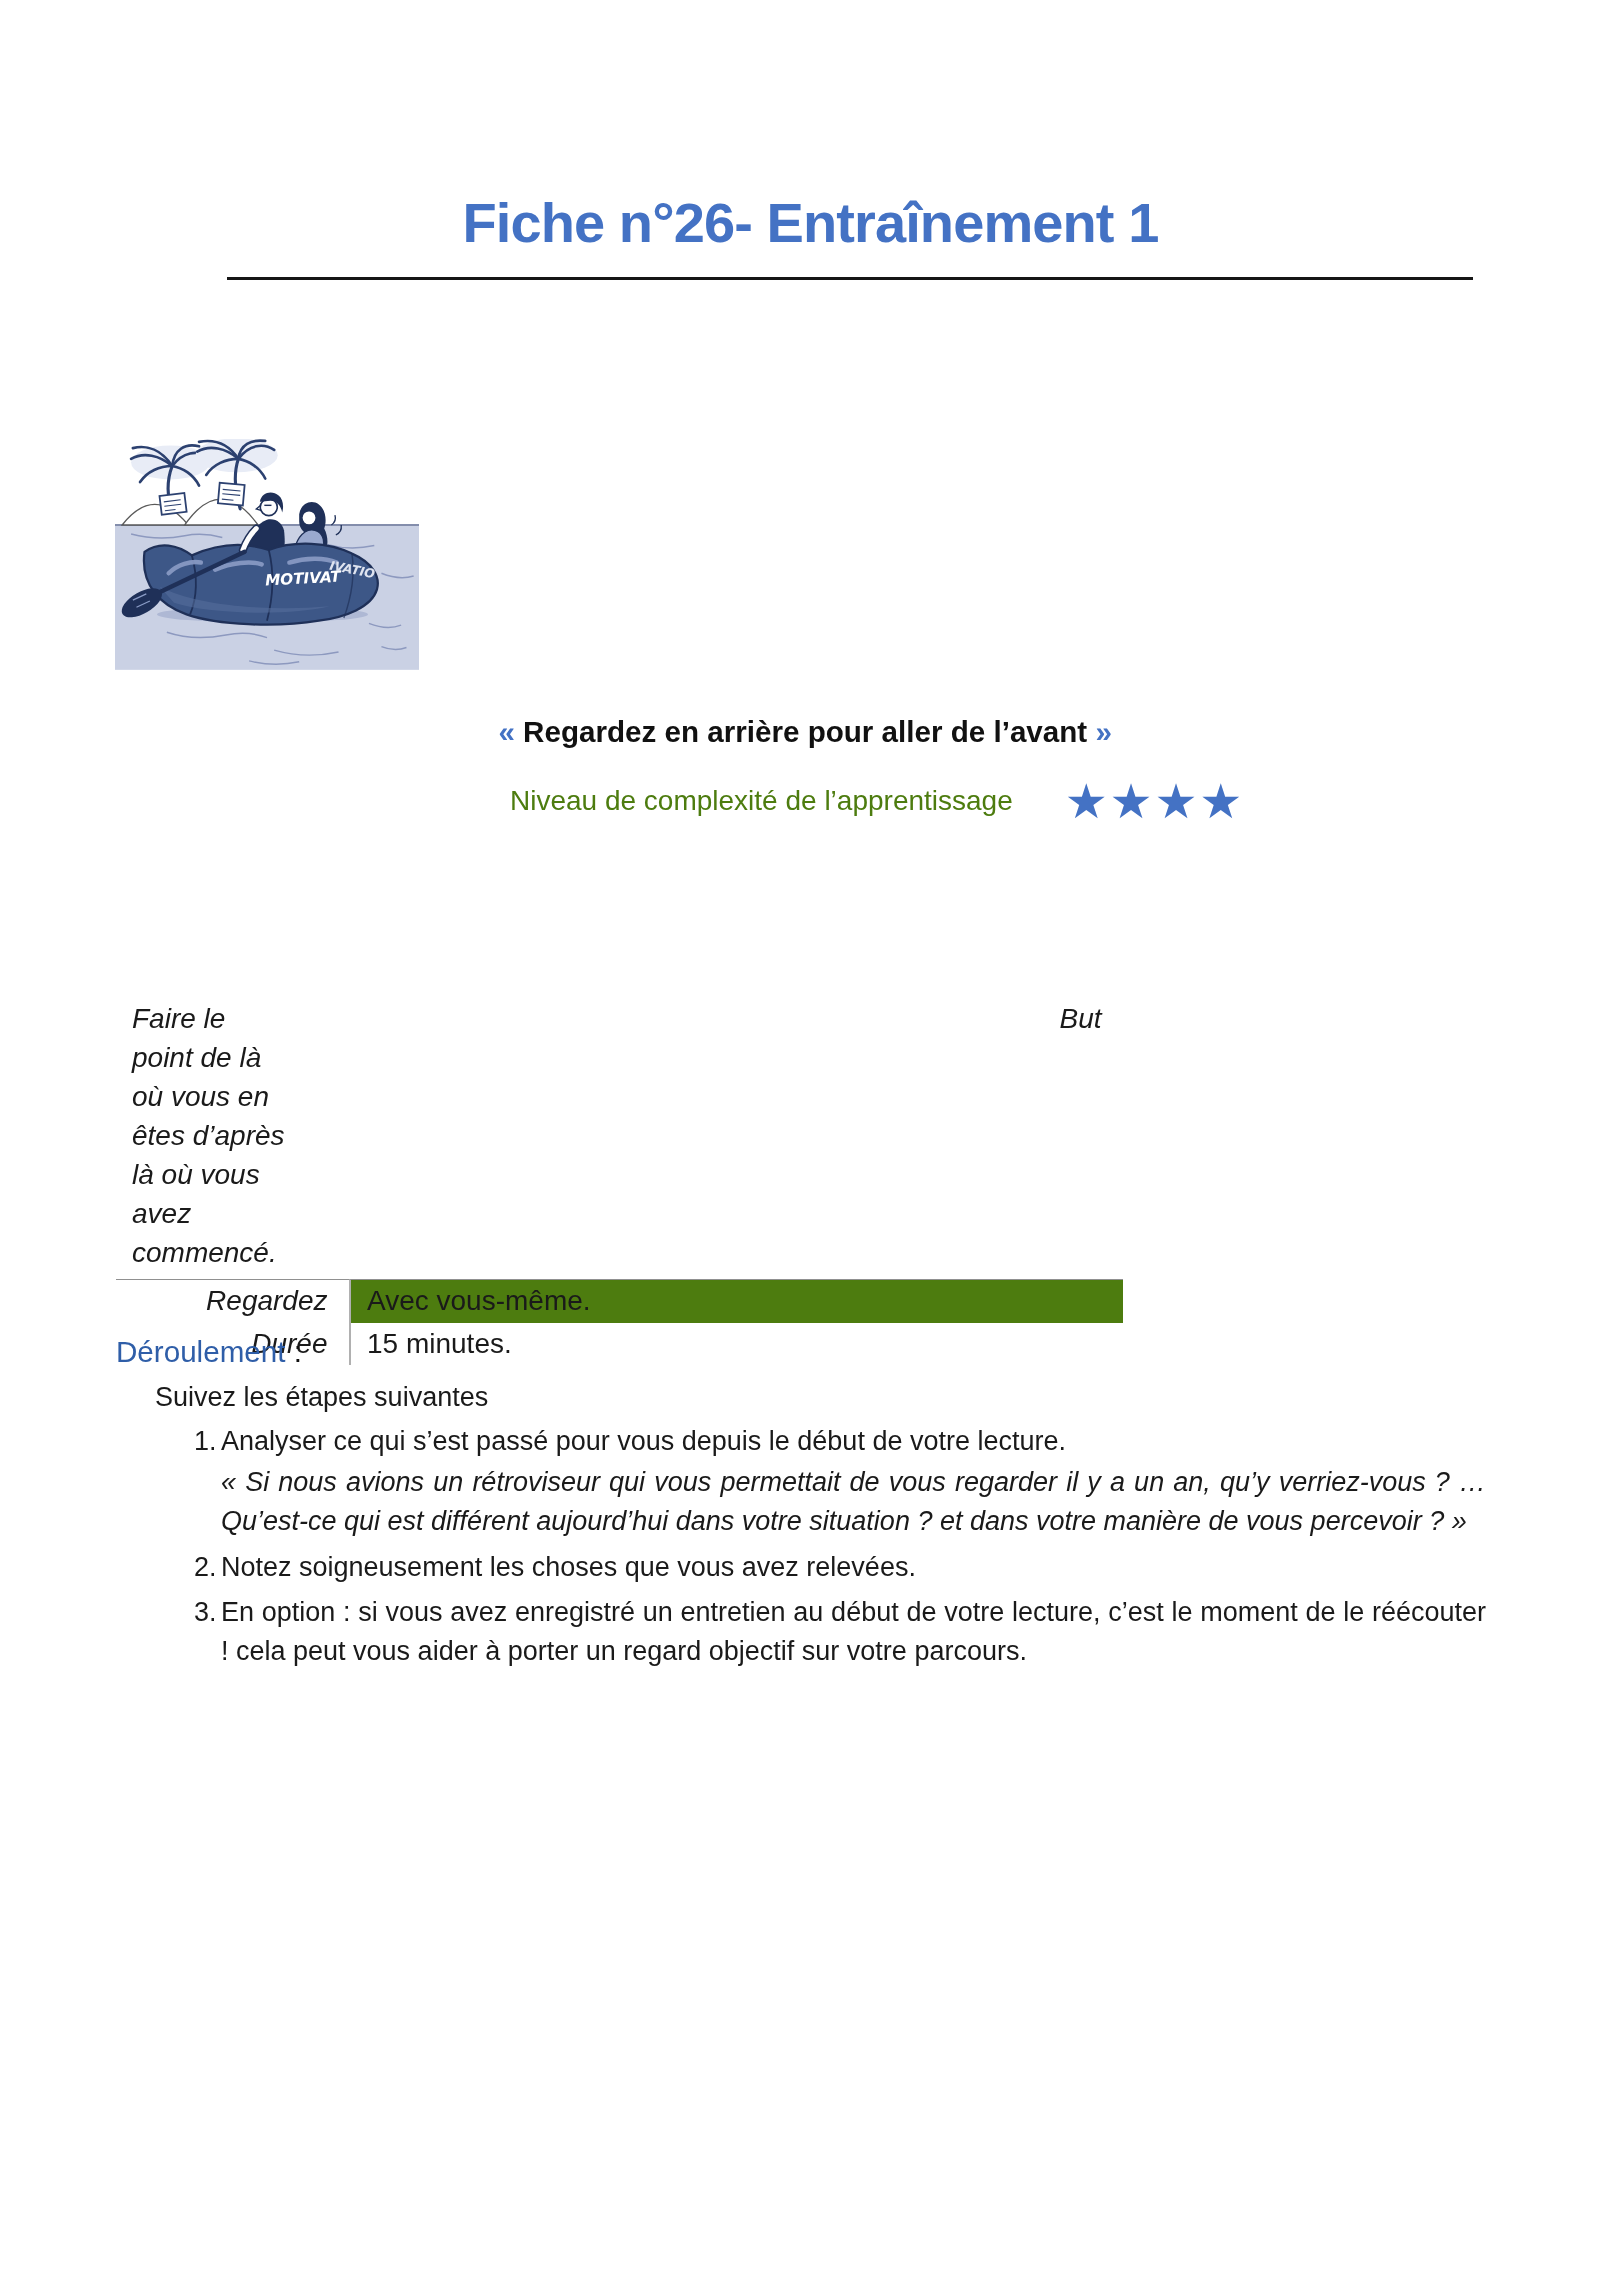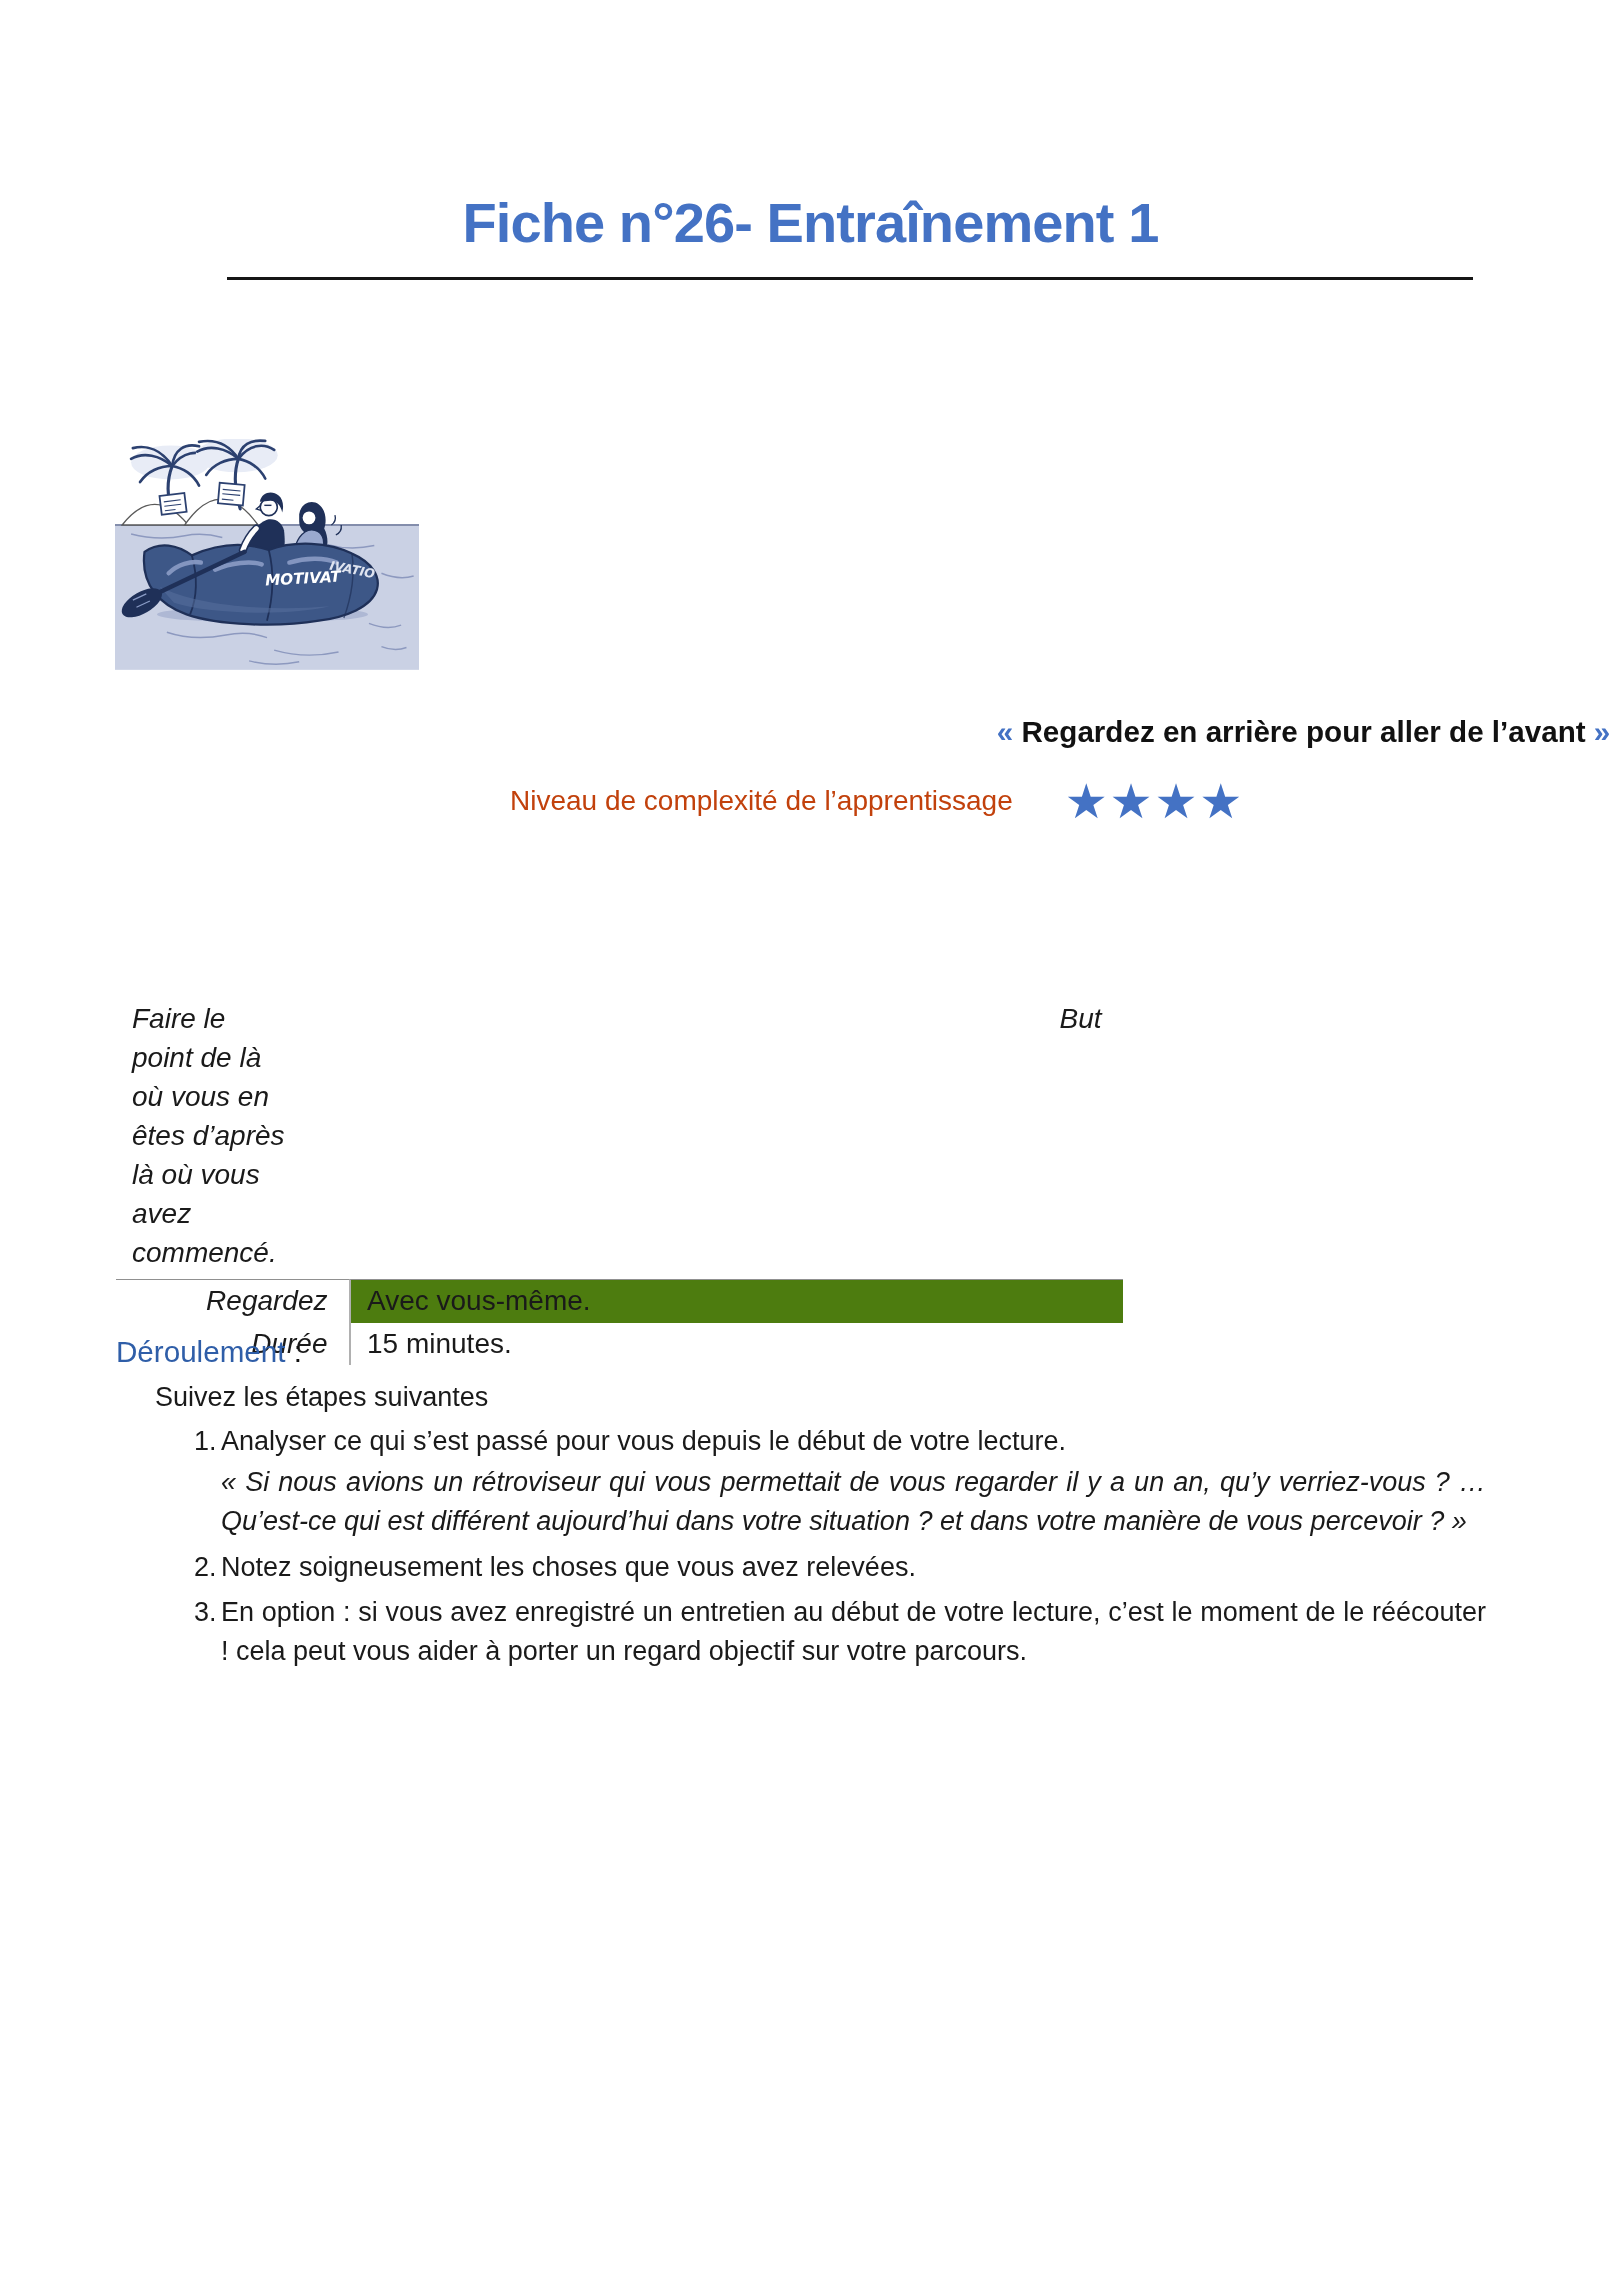--- a/index.html
+++ b/index.html
@@ -36,36 +36,36 @@
     color:#4472C4;
   }
   .illustration{
     position:absolute;
     left:115px;top:439px;
     width:304px;height:231px;
   }
   .quote-line{
     position:absolute;
     left:0;right:10.7px;top:715px;
-    text-align:right;
+    text-align:center;
     font-size:29.6px;
     font-weight:bold;
     color:#111111;
   }
   .quote-line .guillemet{color:#4472C4;}
   .complexity-row{
     position:absolute;
     left:510px;top:777px;
     display:flex;
     align-items:center;
     gap:52px;
   }
   .complexity-label{
     font-size:28px;
-    color:#c2410c;
+    color:#4d7c0f;
     white-space:nowrap;
   }
   .stars{
     font-family:"DejaVu Sans",sans-serif;
     font-size:48px;
     line-height:1;
     color:#4472C4;
     letter-spacing:1.8px;
     white-space:nowrap;
   }

